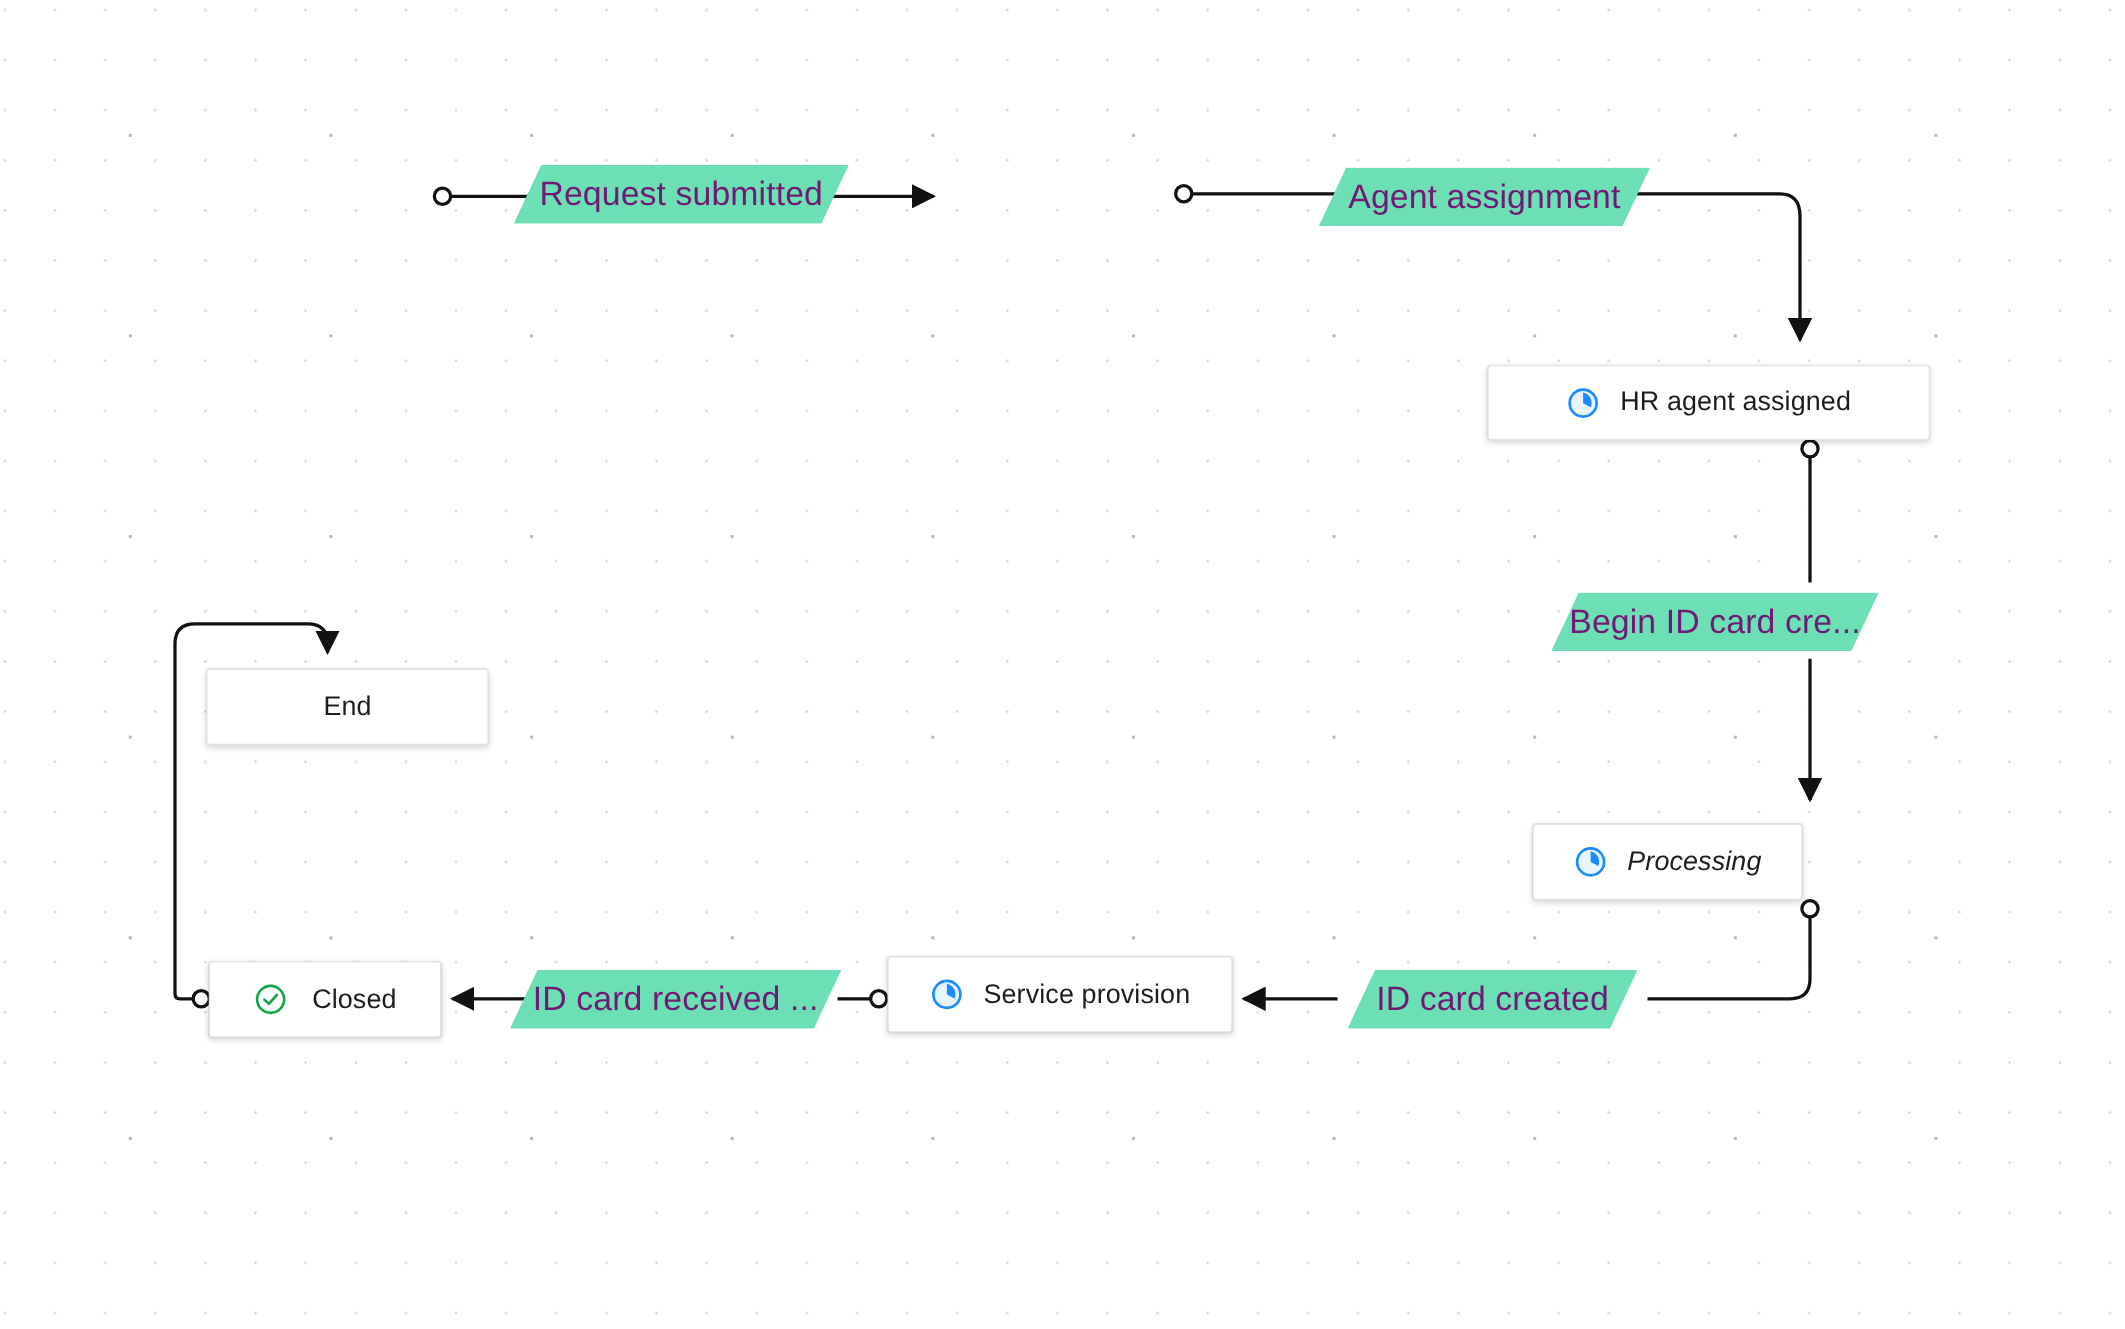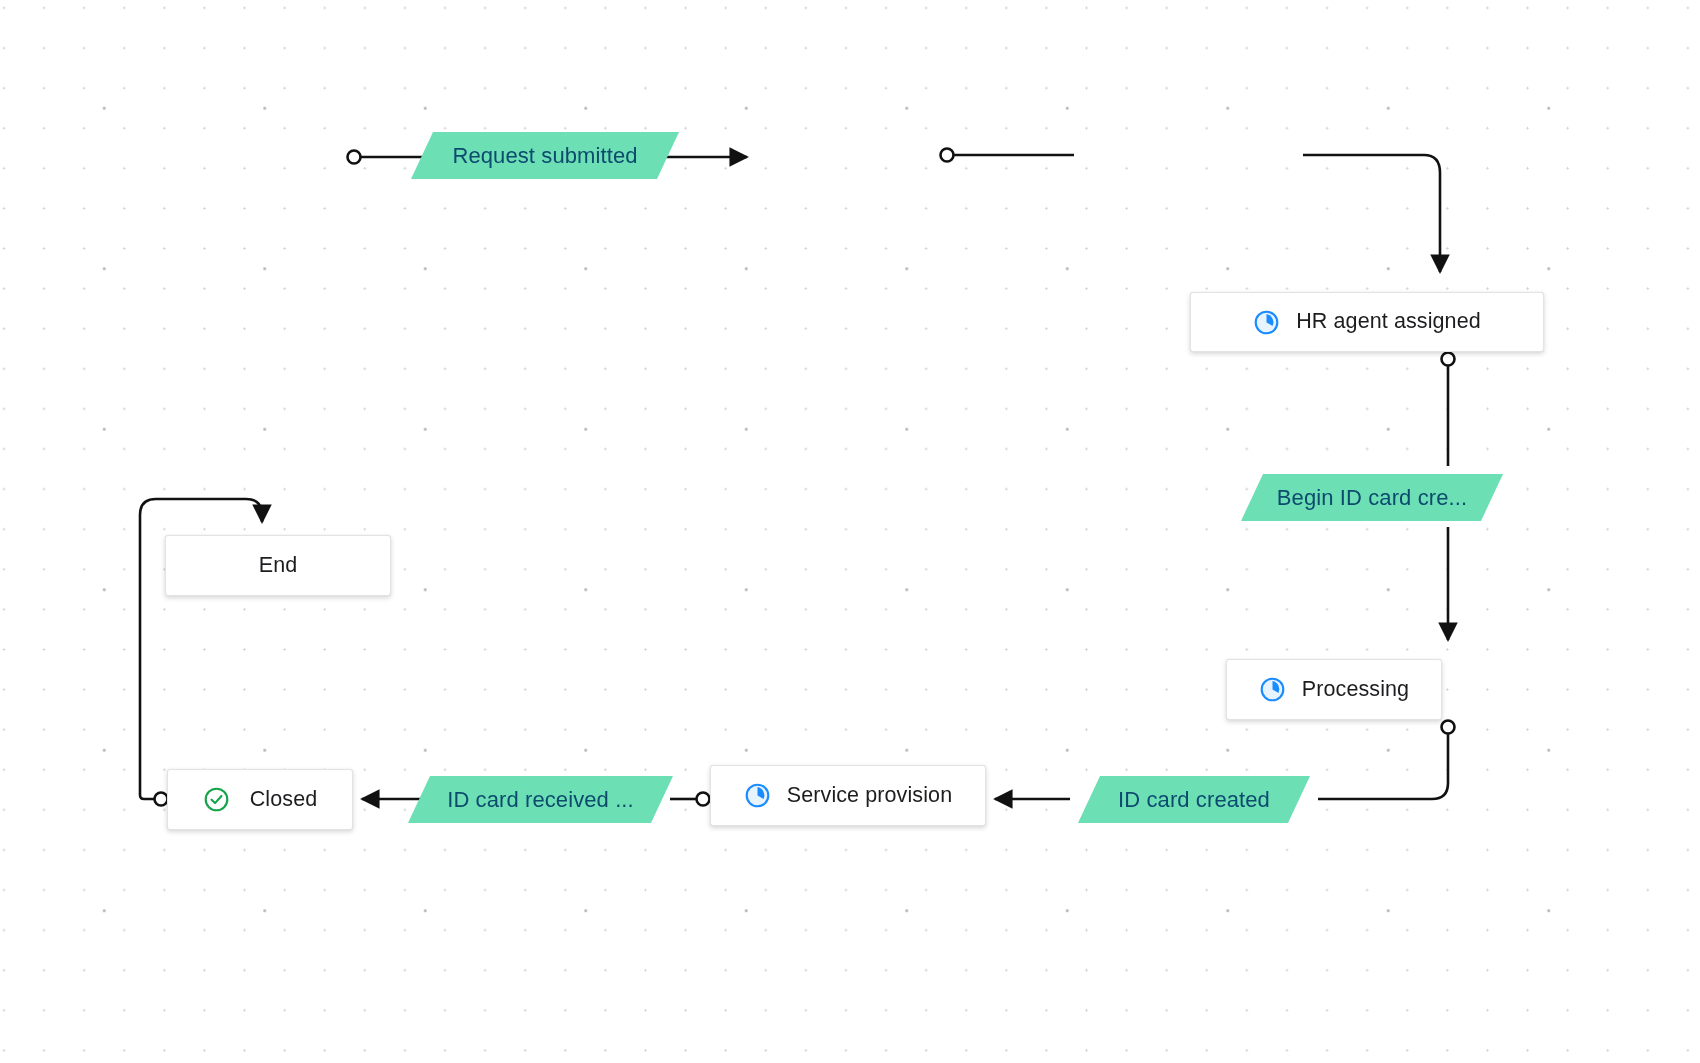--- a/index.html
+++ b/index.html
@@ -57,22 +57,22 @@
     width: 27px;
     height: 27px;
     display: block;
   }
 
   
   .tlabel {
     position: absolute;
     box-sizing: border-box;
     background: #6ddfb5;
-    color: #0c4a6e;
-    font-size: 22px;
+    color: #701a75;
+    font-size: 27px;
     line-height: 1;
     display: flex;
     align-items: center;
     justify-content: center;
     white-space: nowrap;
     padding: 0 20px;
     clip-path: polygon(22px 0, 100% 0, calc(100% - 22px) 100%, 0 100%);
     filter: drop-shadow(0 2px 4px rgba(0,0,0,0.18));
     letter-spacing: 0.1px;
   }
@@ -128,21 +128,21 @@
 
 
   <div class="node" style="left:1190px; top:292px; width:354px; height:60px;">
     <svg class="node-icon" viewBox="0 0 24 24">
       <circle cx="12" cy="12" r="9.6" fill="#e7f4fd" stroke="#1a8cff" stroke-width="1.9"></circle>
       <path d="M 12 12 L 12 4.4 A 7.6 7.6 0 0 1 17.4 15 Z" fill="#1a8cff"></path>
     </svg>
     <span class="node-label">HR agent assigned</span>
   </div>
 
-  <div class="node" style="left:1226px; top:659px; width:216px; height:61px;">
+  <div class="node" style="left:1226px; top:659px; width:216px; height:61px;font-style:italic;">
     <svg class="node-icon" viewBox="0 0 24 24">
       <circle cx="12" cy="12" r="9.6" fill="#e7f4fd" stroke="#1a8cff" stroke-width="1.9"></circle>
       <path d="M 12 12 L 12 4.4 A 7.6 7.6 0 0 1 17.4 15 Z" fill="#1a8cff"></path>
     </svg>
     <span class="node-label">Processing</span>
   </div>
 
   <div class="node" style="left:710px; top:765px; width:276px; height:61px;">
     <svg class="node-icon" viewBox="0 0 24 24">
       <circle cx="12" cy="12" r="9.6" fill="#e7f4fd" stroke="#1a8cff" stroke-width="1.9"></circle>
@@ -158,20 +158,21 @@
     </svg>
     <span class="node-label">Closed</span>
   </div>
 
   <div class="node plain" style="left:165px; top:535px; width:226px; height:61px;">
     <span class="node-label">End</span>
   </div>
 
   <div class="tlabel" style="left:411px; top:132px; width:268px; height:47px;">Request submitted</div>
 
+  <div class="tlabel" style="left:1055px; top:134px; width:265px; height:47px;">Agent assignment</div>
 
   <div class="tlabel" style="left:1241px; top:474px; width:262px; height:47px;">Begin ID card cre...</div>
 
   <div class="tlabel" style="left:1078px; top:776px; width:232px; height:47px;">ID card created</div>
 
   <div class="tlabel" style="left:408px; top:776px; width:265px; height:47px;">ID card received ...</div>
 
 </div>
 
 </body></html>

